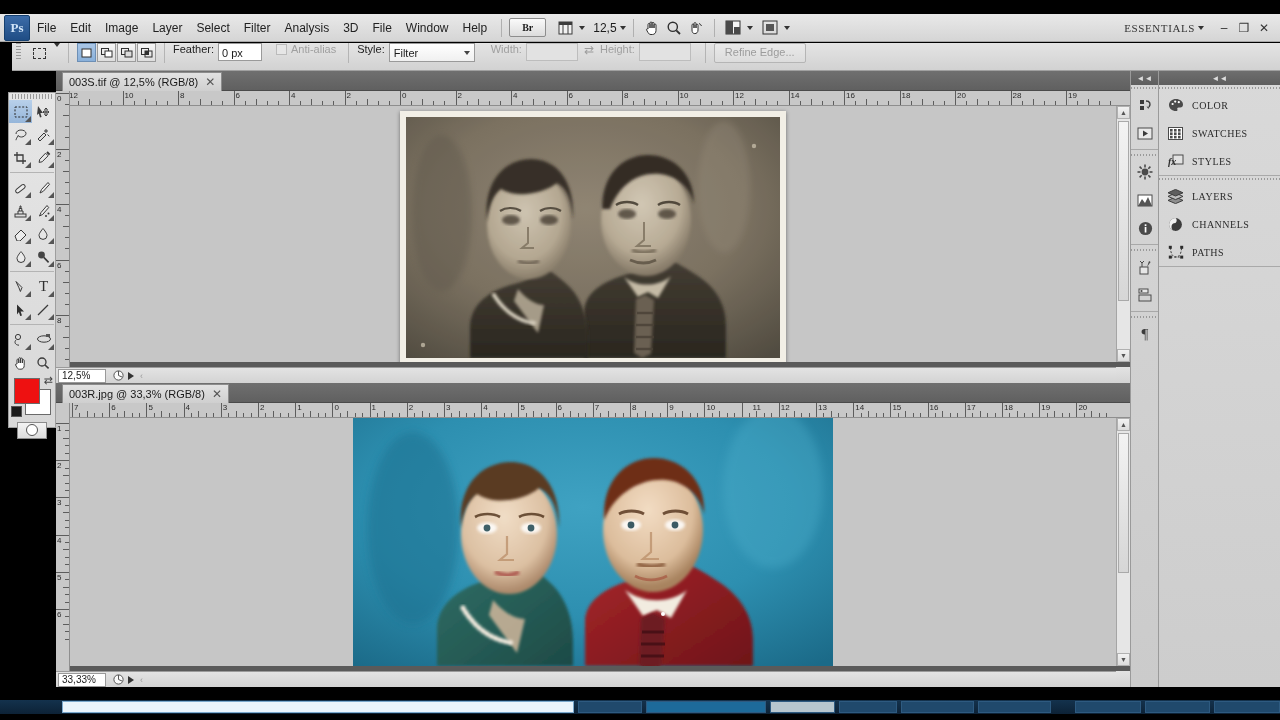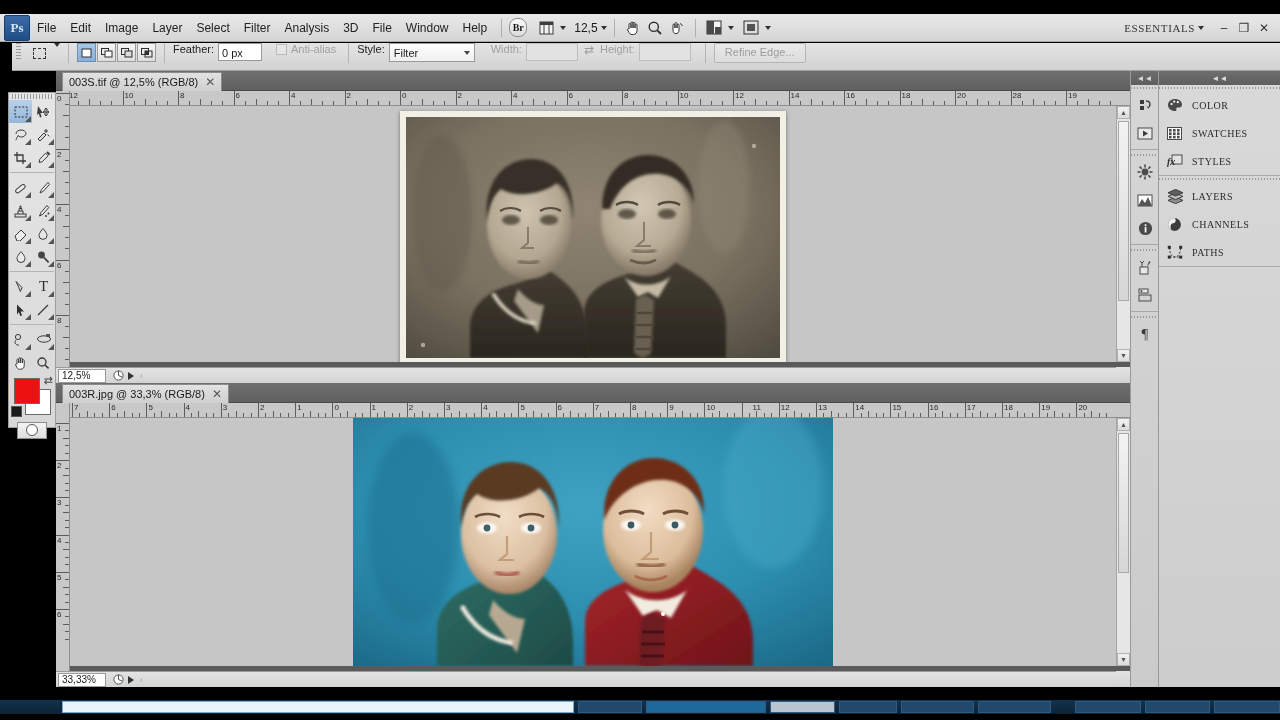--- a/index.html
+++ b/index.html
@@ -12,22 +12,22 @@
   .menubar{ position:absolute; left:0; top:14px; width:1280px; height:28px;
     background:linear-gradient(#e9e9e9,#d5d5d5); border-bottom:1px solid #a8a8a8;
     display:flex; align-items:center; }
   .ps-logo{ width:26px; height:26px; margin-left:4px; background:linear-gradient(#3c6ca8,#1f4d85);
     border:1px solid #16406f; border-radius:2px; color:#cfe3f7; font-weight:bold; font-size:13px;
     display:flex; align-items:center; justify-content:center; font-family:"Liberation Serif",serif;}
   .menu-item{ padding:4px 7px; font-size:12px; color:#222; white-space:nowrap; }
   .msep{ width:1px; height:18px; background:#b0b0b0; margin:0 7px; }
   .tbtn{ width:22px; height:20px; display:flex; align-items:center; justify-content:center;
      border:1px solid transparent; }
-  .brbtn{ width:18px; height:19px; border:1px solid #8d8d8d; background:linear-gradient(#fafafa,#dcdcdc);
-     border-radius:8px; display:flex; align-items:center; justify-content:center; font-size:10px;
+  .brbtn{ width:37px; height:19px; border:1px solid #8d8d8d; background:linear-gradient(#fafafa,#dcdcdc);
+     border-radius:2px; display:flex; align-items:center; justify-content:center; font-size:10px;
      font-family:"Liberation Serif", serif; font-weight:bold;}
   .caret{ width:0;height:0;border-left:3px solid transparent;border-right:3px solid transparent;
      border-top:4px solid #333; margin-left:3px;}
   .zoomlbl{ font-size:12px; padding-left:8px; }
   .ess{ margin-left:auto; display:flex; align-items:center; }
   .ess-label{ font-size:11px; letter-spacing:.6px; color:#333; font-family:"Liberation Serif",serif;}
   .wbtn{ width:20px; height:20px; display:flex; align-items:center; justify-content:center;
     font-size:12px; color:#333;}
 
   
@@ -133,21 +133,21 @@
      background-position:0 2px; background-size:3px 2px; background-repeat:repeat-x; }
   .dicon{ width:28px;height:28px;display:flex;align-items:center;justify-content:center;
      color:#3b3b3b; font-size:13px;}
   .dsep{ height:1px;background:#a8a8a8;margin:2px 0;}
 
   .panels{ position:absolute; left:1158px; top:71px; width:122px; height:616px;
     background:linear-gradient(#d9d9d9,#cdcdcd); border-left:1px solid #9a9a9a;}
   .pgroup{ border-bottom:1px solid #a9a9a9; }
   .prow{ height:28px; display:flex; align-items:center; padding-left:8px; gap:8px;}
   .prow-label{ font-size:10px; letter-spacing:.5px; color:#2b2b2b; font-family:"Liberation Serif",serif;}
-  .picon{ width:17px;height:17px;display:flex;align-items:center;
+  .picon{ width:17px;height:17px;display:flex;align-items:center;justify-content:center;
      font-size:12px; color:#3a3a3a;}
 
   
   .taskbar{ position:absolute; left:0; top:700px; width:1280px; height:14px;
     background:linear-gradient(#14324d,#0d2236); display:flex; align-items:center;}
   .tb-search{ width:548px; height:12px; margin-left:62px; background:#eaf4fb; border:1px solid #7ba9cd;}
   .tb-item{ height:12px; margin-left:4px; background:#20496c; border:1px solid #2e5a80;}
   .bottomblack{ position:absolute; left:0; top:714px; width:1280px; height:6px; background:#000;}
   .topblack{ position:absolute; left:0; top:0; width:1280px; height:14px; background:#000;}
 </style>

